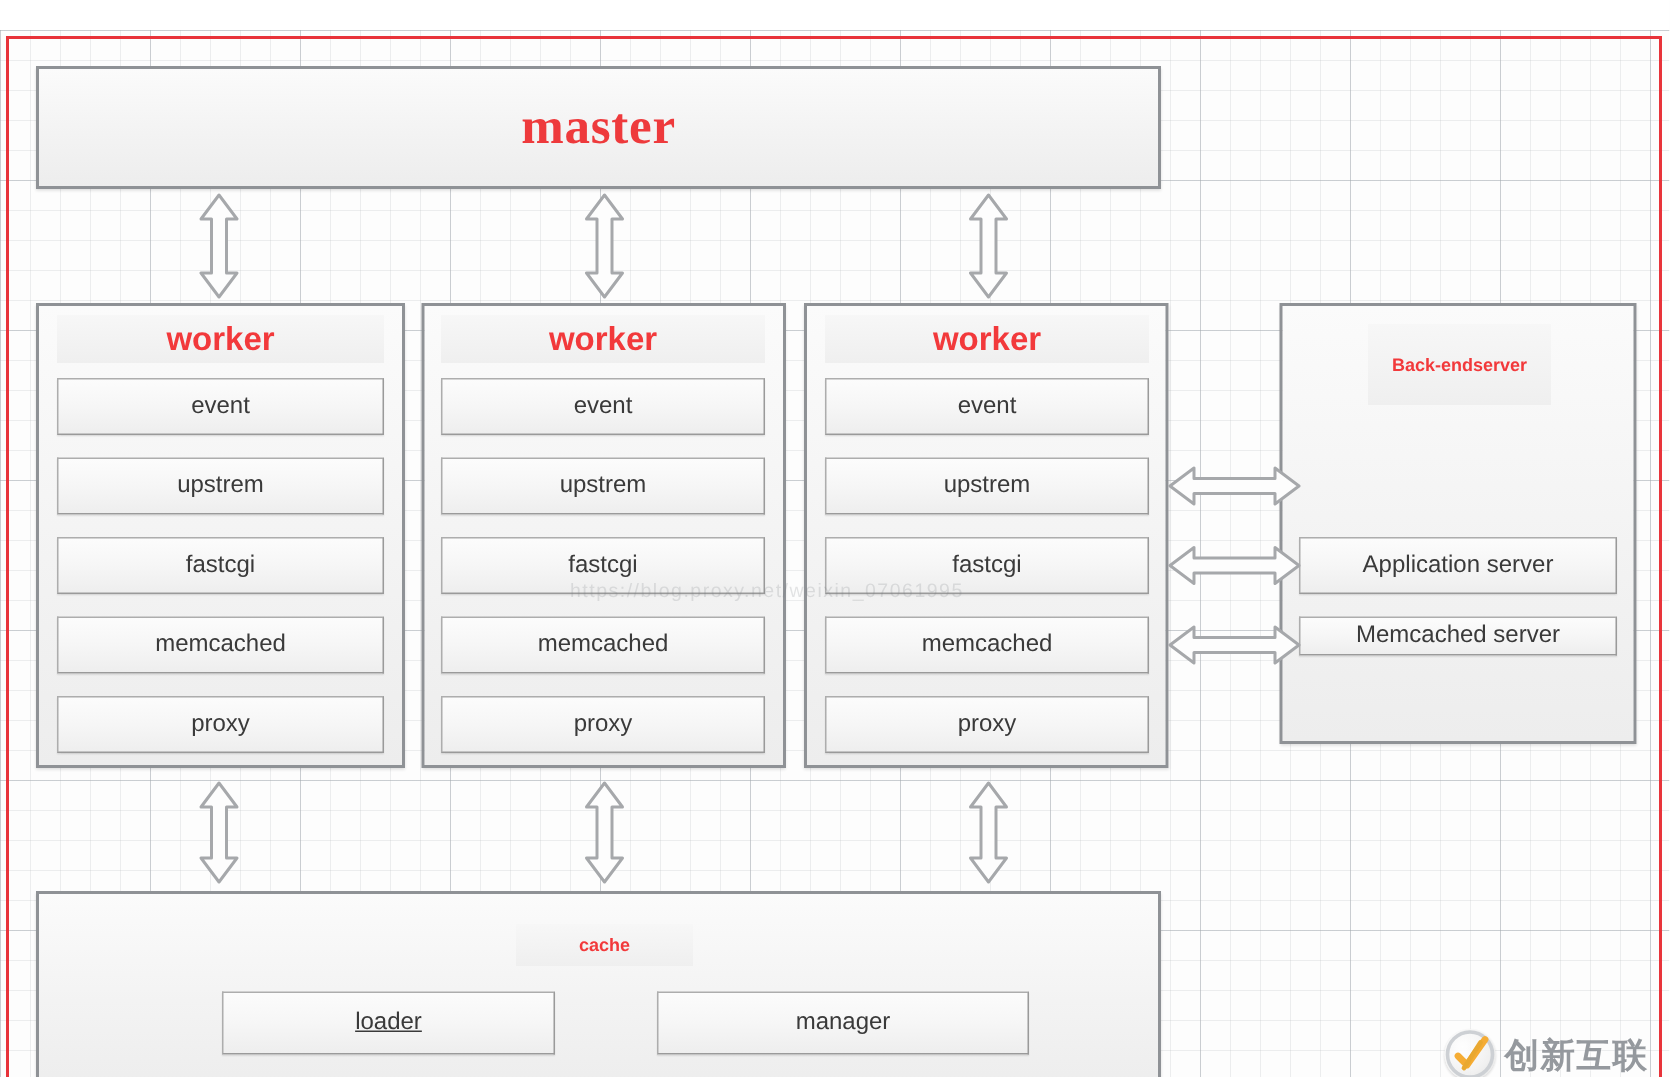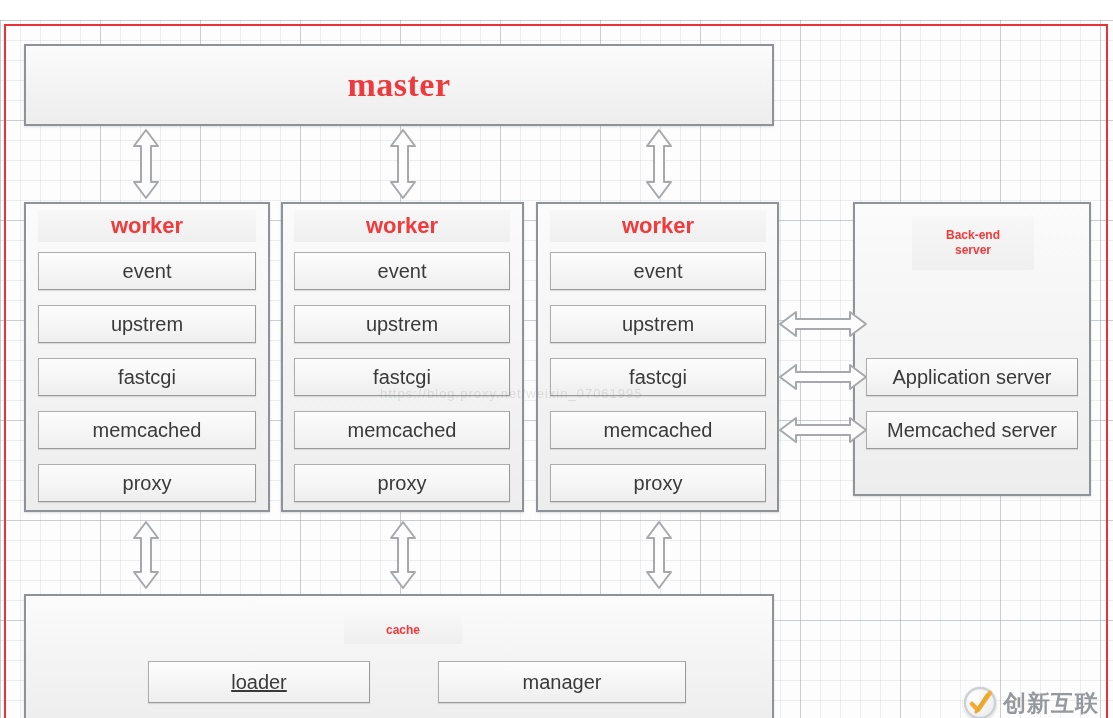--- a/index.html
+++ b/index.html
@@ -31,21 +31,21 @@
     border:2px solid #8f9296;
     background:linear-gradient(to bottom,#fbfbfb 0%,#f3f3f3 55%,#ededed 100%);
     box-shadow:0 1px 2px rgba(0,0,0,.13);
     z-index:5;
   }
   .chip{
     position:absolute;box-sizing:border-box;
     border:1px solid #adadad;border-bottom-color:#9a9a9a;border-right-color:#9a9a9a;
     background:linear-gradient(to bottom,#fcfcfc 0%,#f6f6f6 50%,#eeeeee 100%);
     display:flex;align-items:center;justify-content:center;
-    color:#3a3a3a;font-size:20px;
+    color:#3a3a3a;font-size:16px;
     box-shadow:0 1px 1px rgba(0,0,0,.10);
     z-index:6;
   }
   .hdr{
     position:absolute;box-sizing:border-box;
     background:linear-gradient(to bottom,#f7f7f7 0%,#efefef 100%);
     display:flex;align-items:center;justify-content:center;
     color:#f2393b;font-weight:bold;
     z-index:6;
   }
@@ -132,26 +132,26 @@
 
   <div class="panel" style="left:536px;top:182px;width:243px;height:310px;"></div>
   <div class="hdr worker-title" style="left:550px;top:190px;width:216px;height:32px;">worker</div>
   <div class="chip" style="left:550px;top:232px;width:216px;height:38px;">event</div>
   <div class="chip" style="left:550px;top:285px;width:216px;height:38px;">upstrem</div>
   <div class="chip" style="left:550px;top:338px;width:216px;height:38px;">fastcgi</div>
   <div class="chip" style="left:550px;top:391px;width:216px;height:38px;">memcached</div>
   <div class="chip" style="left:550px;top:444px;width:216px;height:38px;">proxy</div>
 
   <div class="panel" style="left:853px;top:182px;width:238px;height:294px;"></div>
-  <div class="hdr backend-title" style="left:912px;top:196px;width:122px;height:54px;flex-direction:column;">
+  <div class="hdr backend-title" style="left:912px;top:196px;width:122px;height:54px;">
     <span>Back-end</span>
     <span>server</span>
   </div>
   <div class="chip" style="left:866px;top:338px;width:212px;height:38px;">Application server</div>
-  <div class="chip" style="left:866px;top:391px;width:212px;height:38px;">Memcached server</div>
+  <div class="chip" style="left:866px;top:391px;width:212px;height:26px;">Memcached server</div>
 
   <div class="arrow" style="left:778px;top:288px;">
     <svg width="90" height="32" viewBox="0 0 90 32">
       <path d="M2 16 L18 4 L18 11 L72 11 L72 4 L88 16 L72 28 L72 21 L18 21 L18 28 Z" fill="#fdfdfd" stroke="#a6a8ab" stroke-width="2" stroke-linejoin="round"></path>
     </svg>
   </div>
   <div class="arrow" style="left:778px;top:341px;">
     <svg width="90" height="32" viewBox="0 0 90 32">
       <path d="M2 16 L18 4 L18 11 L72 11 L72 4 L88 16 L72 28 L72 21 L18 21 L18 28 Z" fill="#fdfdfd" stroke="#a6a8ab" stroke-width="2" stroke-linejoin="round"></path>
     </svg>

